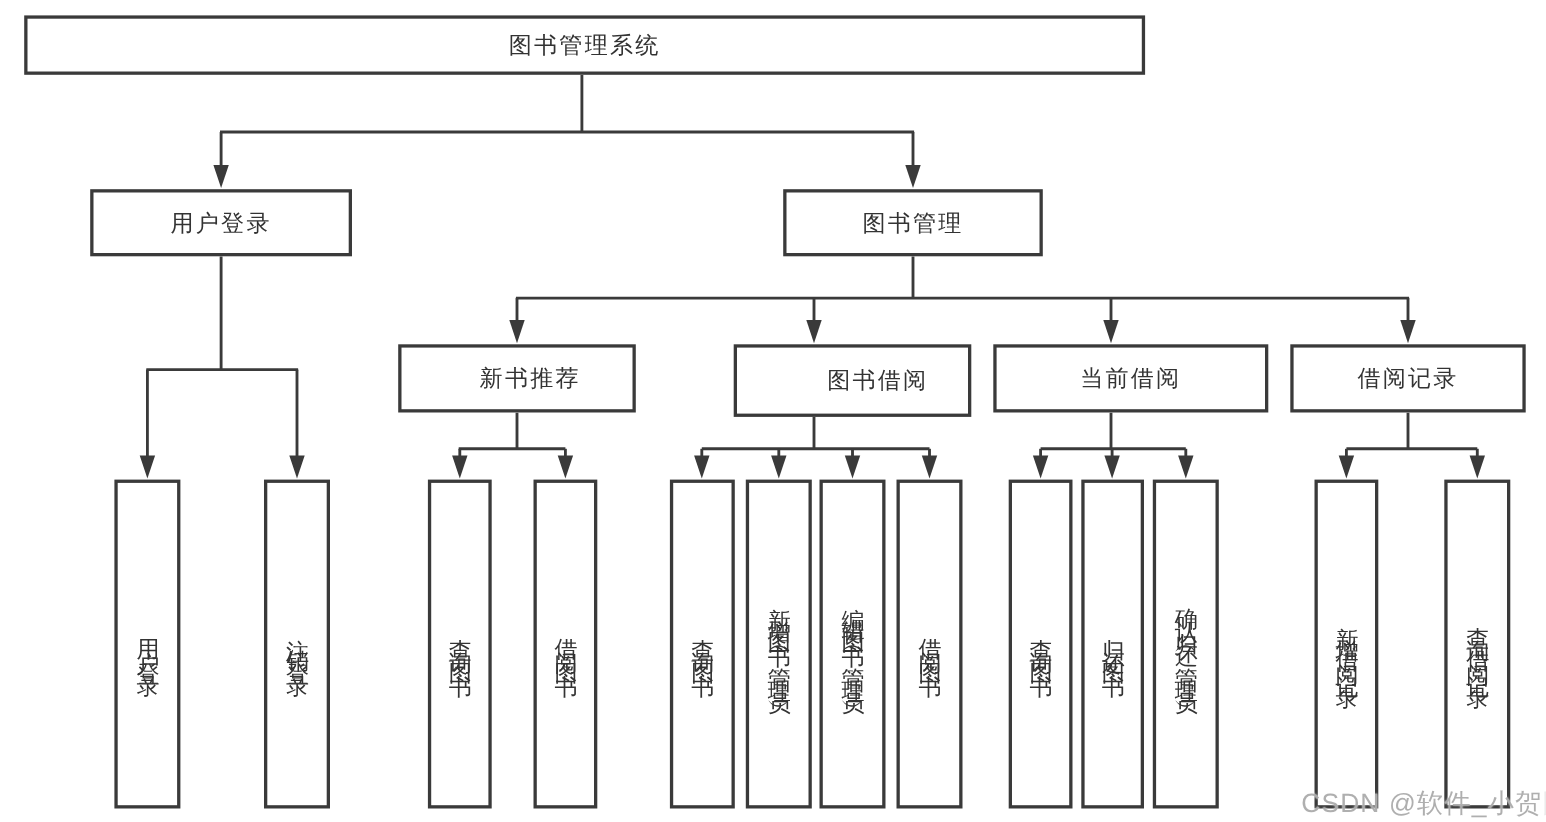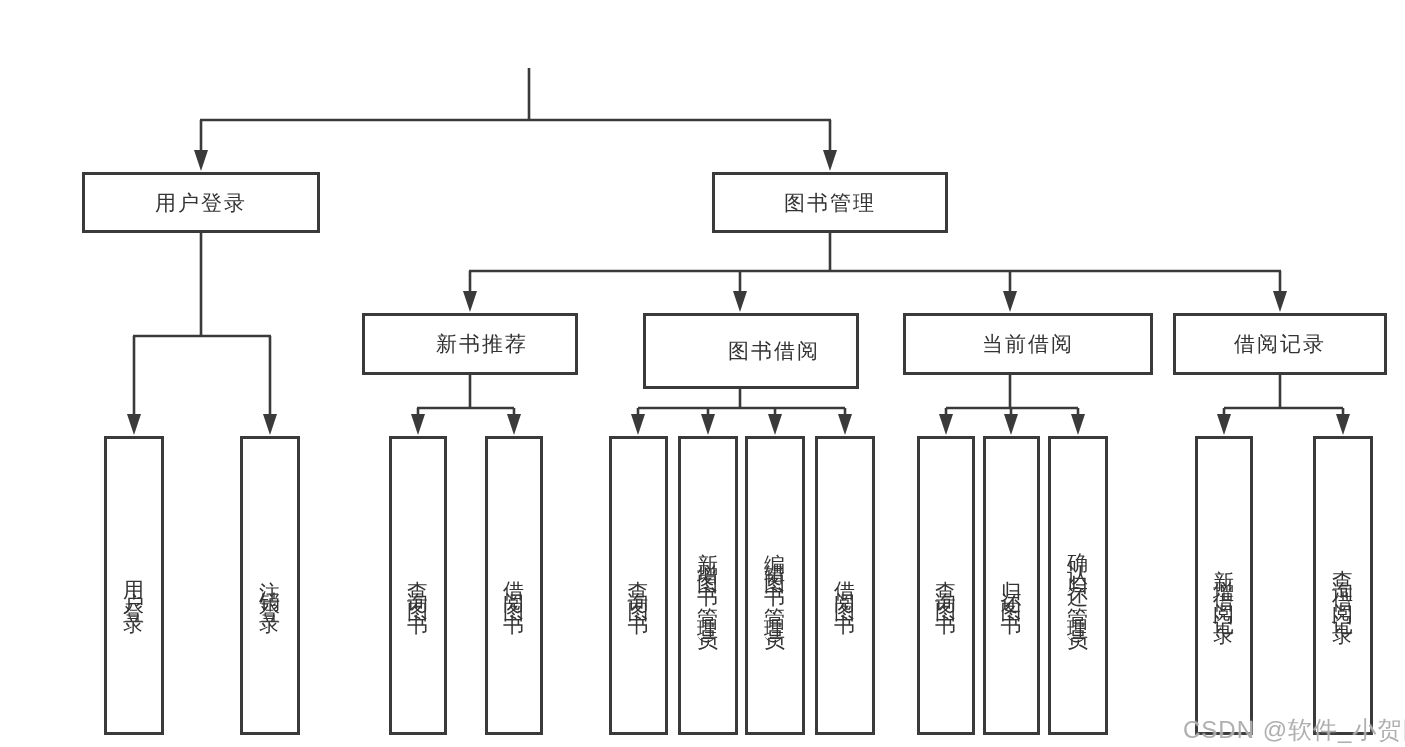--- a/index.html
+++ b/index.html
@@ -121,26 +121,27 @@
       <polygon points="768,414 782,414 775,435"></polygon>
       <polygon points="838,414 852,414 845,435"></polygon>
       <polygon points="939,414 953,414 946,435"></polygon>
       <polygon points="1004,414 1018,414 1011,435"></polygon>
       <polygon points="1071,414 1085,414 1078,435"></polygon>
       <polygon points="1217,414 1231,414 1224,435"></polygon>
       <polygon points="1336,414 1350,414 1343,435"></polygon>
     </g>
   </svg>
 
+  <div class="node h-node" style="left:22px; top:14px; width:1019px; height:54px;">图书管理系统</div>
 
   <div class="node h-node" style="left:82px; top:172px; width:238px; height:61px;">用户登录</div>
   <div class="node h-node" style="left:712px; top:172px; width:236px; height:61px;">图书管理</div>
 
   <div class="node h-node" style="left:362px; top:313px; width:216px; height:62px;padding-left:24px;">新书推荐</div>
-  <div class="node h-node" style="left:643px; top:313px; width:216px; height:76px;padding-left:46px;">图书借阅</div>
+  <div class="node h-node" style="left:667px; top:313px; width:216px; height:66px;padding-left:46px;">图书借阅</div>
   <div class="node h-node" style="left:903px; top:313px; width:250px; height:62px;">当前借阅</div>
   <div class="node h-node" style="left:1173px; top:313px; width:214px; height:62px;">借阅记录</div>
 
   <div class="node v-node" style="left:104px; top:436px; width:60px; height:299px;">用户登录</div>
   <div class="node v-node" style="left:240px; top:436px; width:60px; height:299px;">注销登录</div>
 
   <div class="node v-node" style="left:389px; top:436px; width:58px; height:299px;">查询图书</div>
   <div class="node v-node" style="left:485px; top:436px; width:58px; height:299px;">借阅图书</div>
 
   <div class="node v-node" style="left:609px; top:436px; width:59px; height:299px;">查询图书</div>

